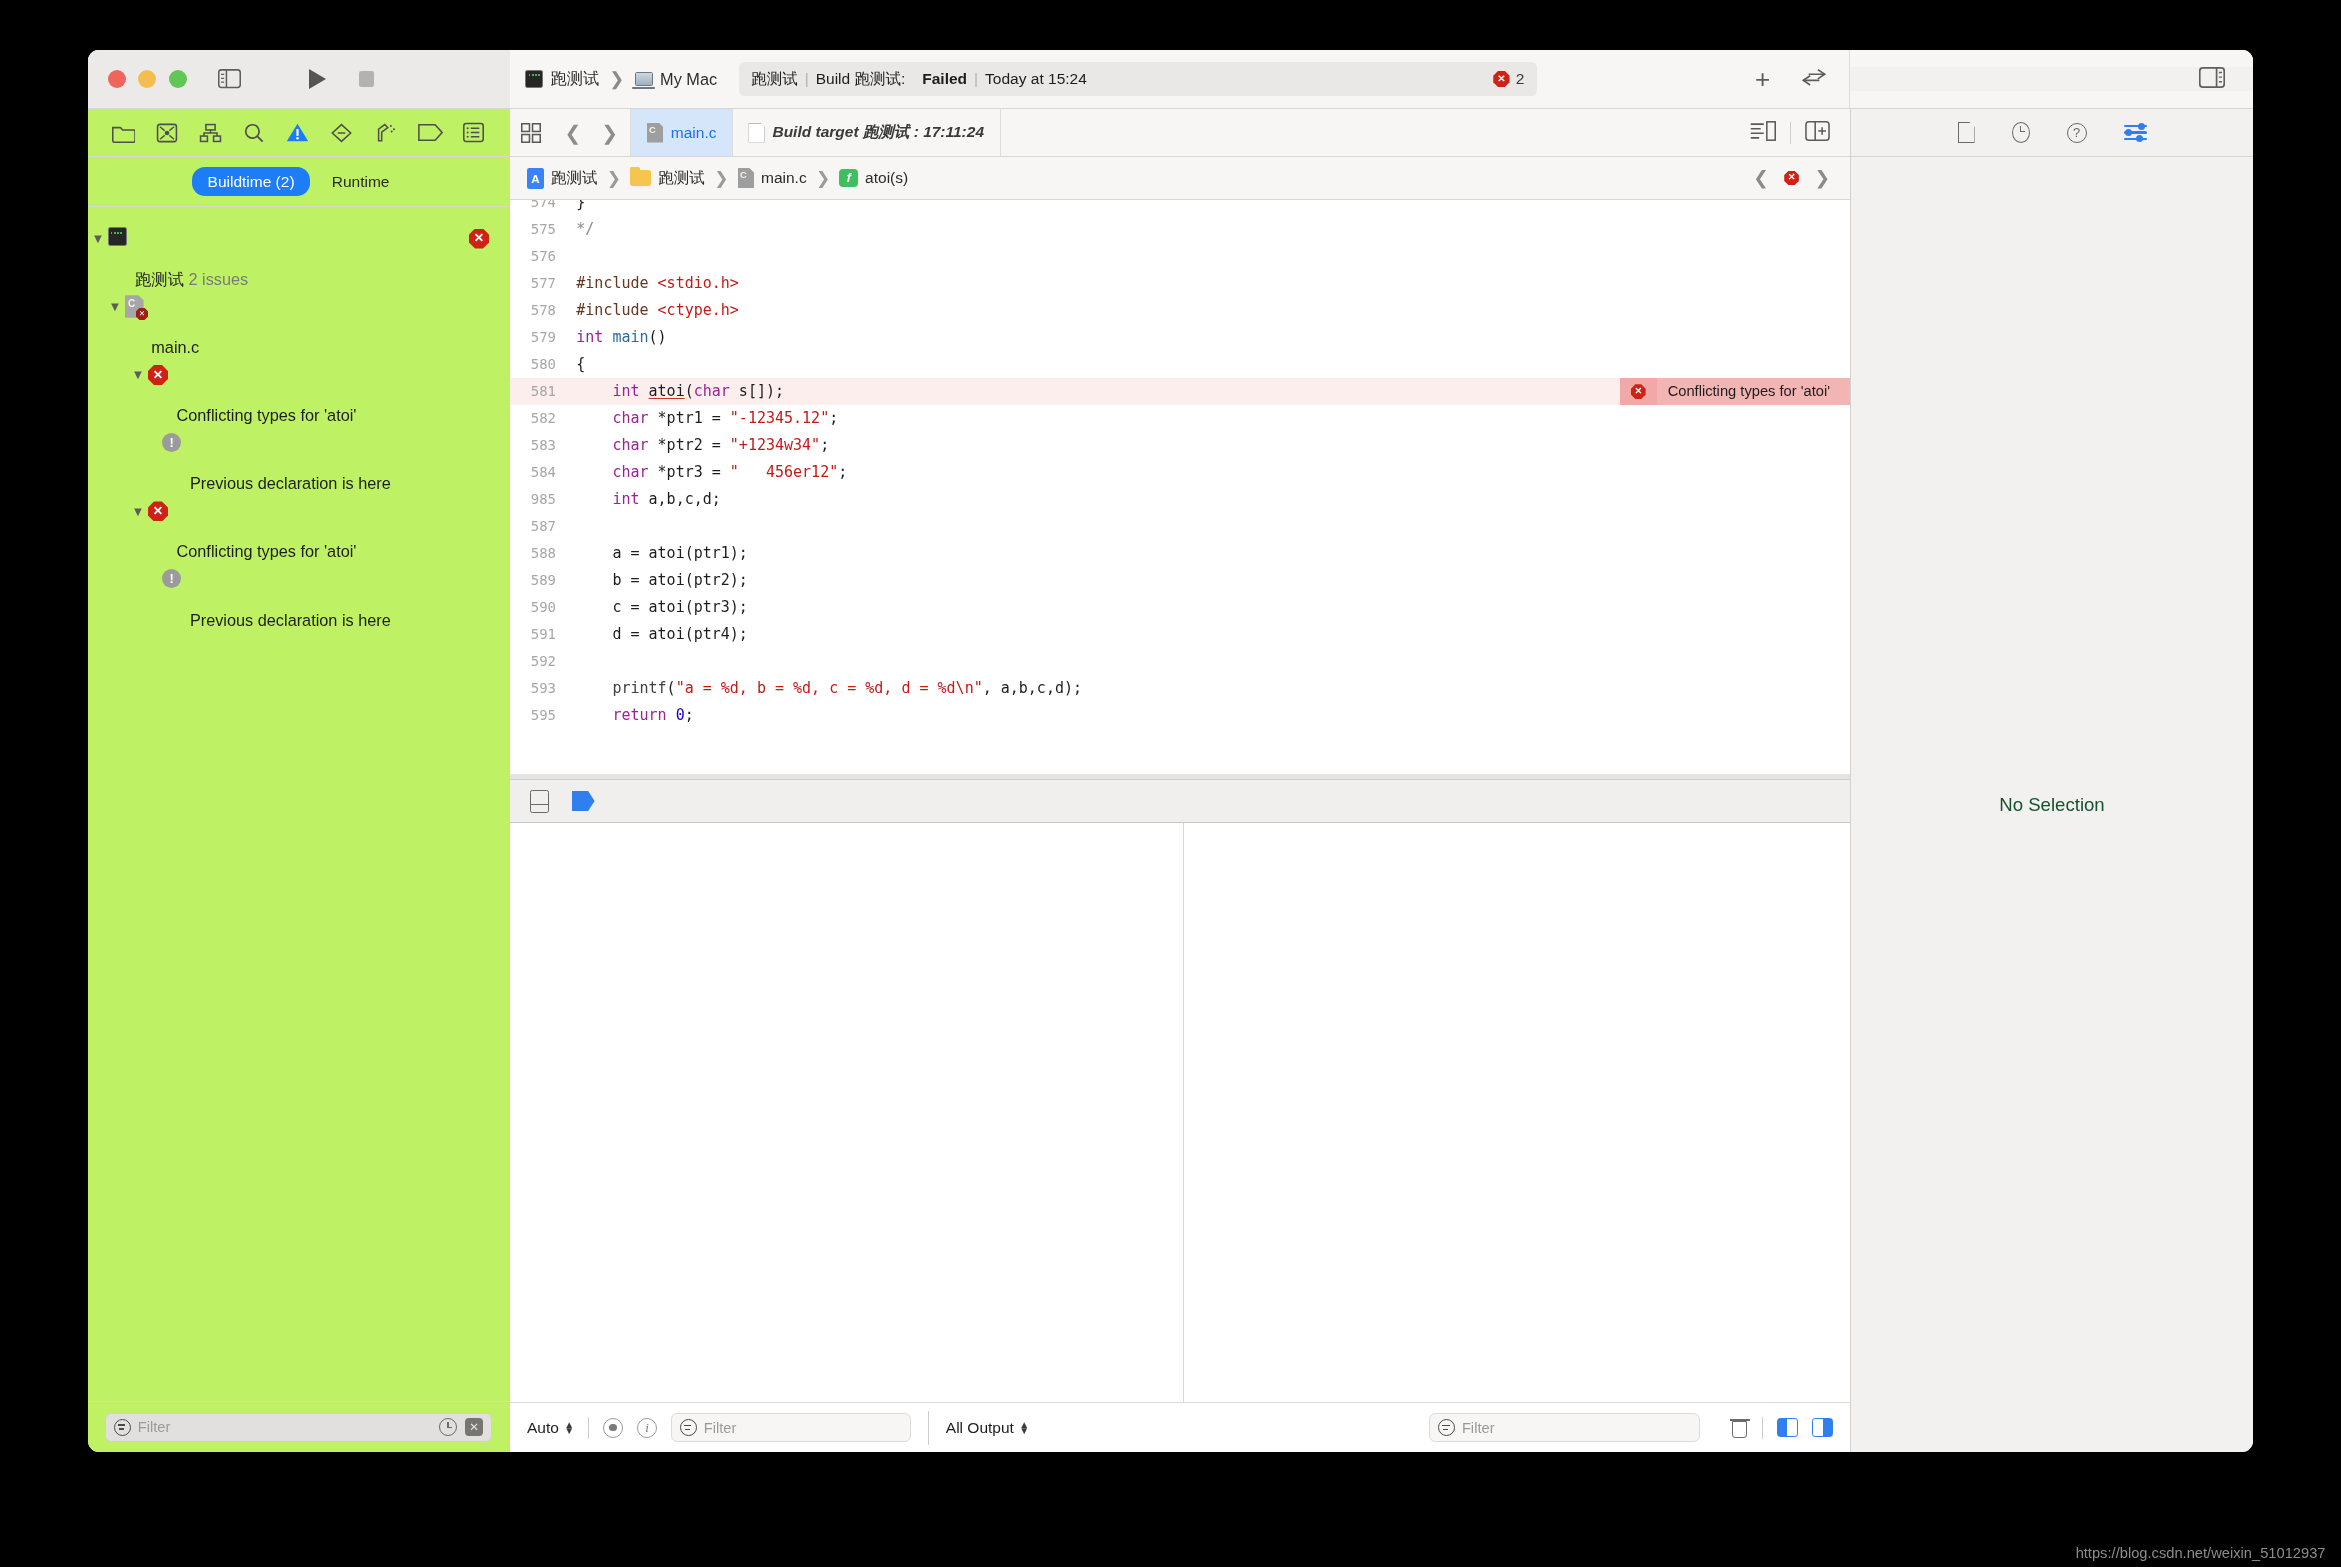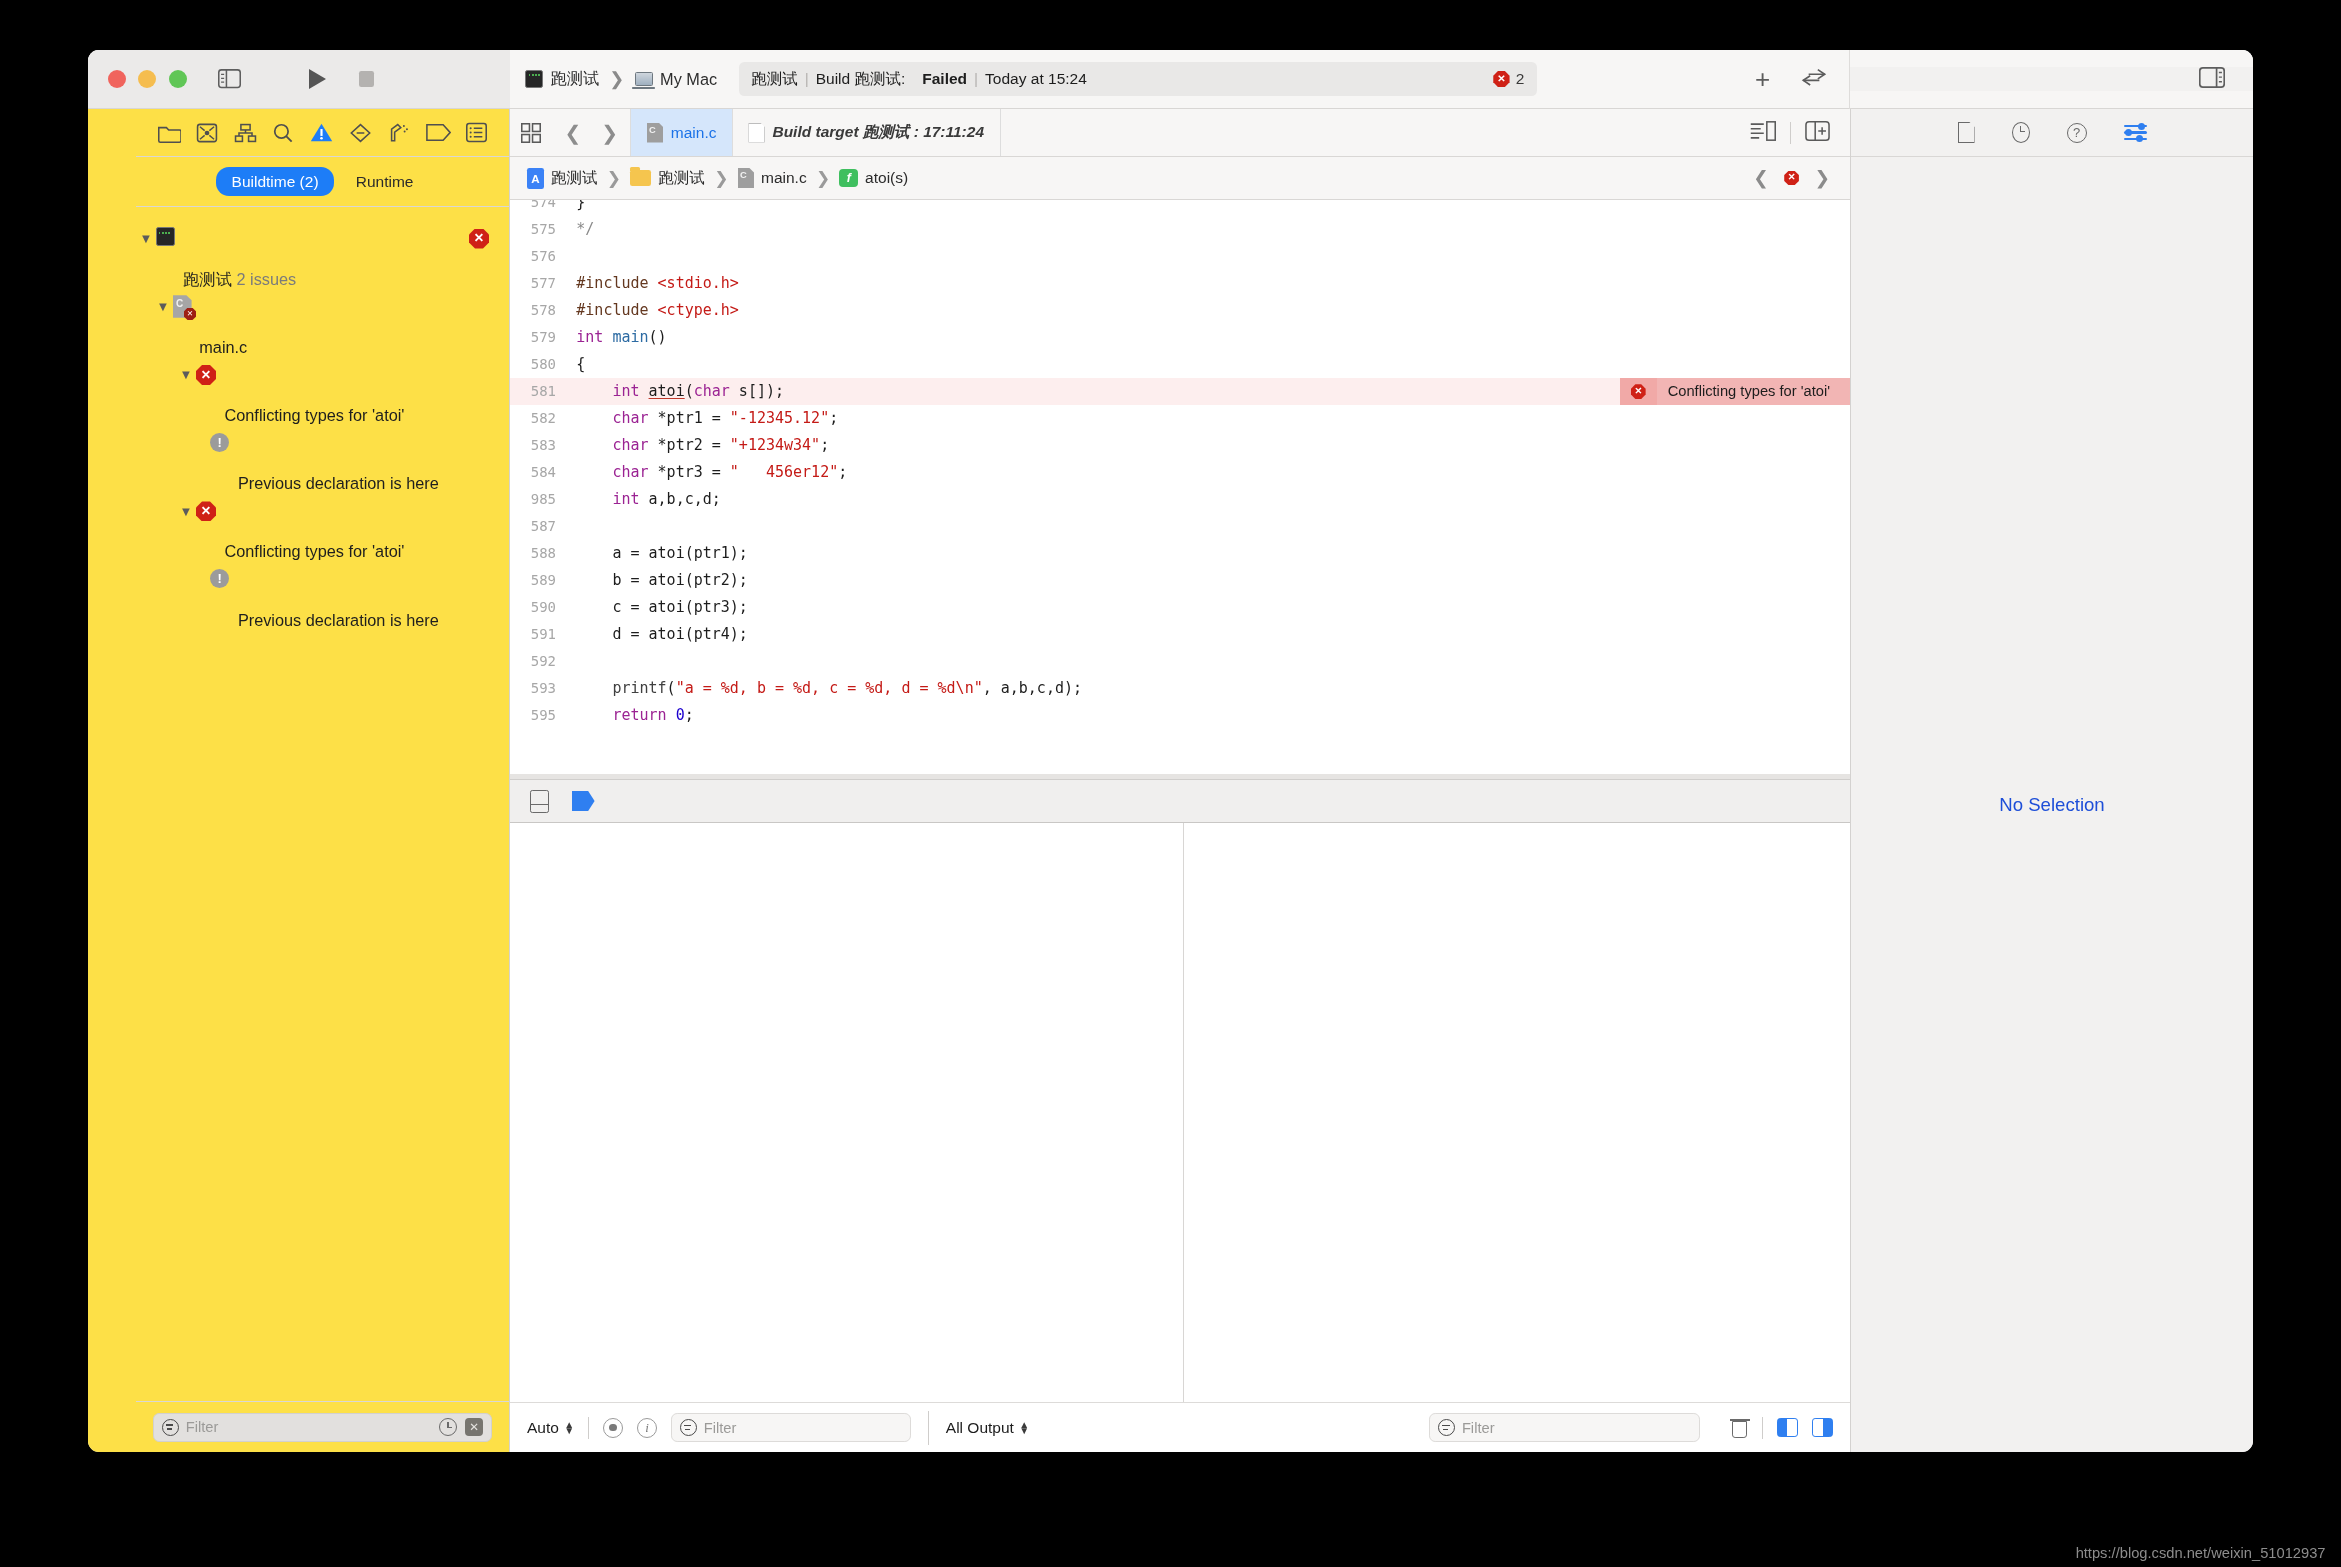--- a/index.html
+++ b/index.html
@@ -106,23 +106,23 @@
   .tb-actions { display: flex; align-items: center; gap: 31px; margin-left: auto; padding-right: 22px; }
   .tb-sep { width: 0.8px; height: 59px; background: #dedcda; }
   .tb-far { width: 403px; display: flex; align-items: center; justify-content: flex-end; padding-right: 28px; background:#f2f1f0; }
 
   
   .body { flex: 1; display: flex; min-height: 0; }
 
   
   .navigator {
     width: 422px; flex: 0 0 422px;
-    background: #fde047;
+    background: #bef264;
     border-right: 0.8px solid #d4d2d0;
-    display: flex; flex-direction: column; padding-left: 48px;
+    display: flex; flex-direction: column;
   }
   .nav-tabs {
     height: 48px; flex: 0 0 48px;
     display: flex; align-items: center; justify-content: space-around;
     padding: 0 14px;
     border-bottom: 0.8px solid #d9d7d5;
   }
   .nav-tabs svg { display: block; }
   .seg-row {
     height: 50px; flex: 0 0 50px;
@@ -367,21 +367,21 @@
     border-left: 0.8px solid #d4d2d0;
     display: flex; flex-direction: column;
   }
   .insp-tabs {
     height: 48px; flex: 0 0 48px;
     display: flex; align-items: center; justify-content: center; gap: 37px;
     border-bottom: 0.8px solid #d9d7d5;
   }
   .insp-body {
     flex: 1; display: flex; align-items: center; justify-content: center;
-    font-size: 18.6px; color: #1d4ed8;
+    font-size: 18.6px; color: #14532d;
   }
   .doc-ic {
     width: 17px; height: 21px; border: 1.5px solid #6a6a6a;
     clip-path: polygon(0 0, 70% 0, 100% 24%, 100% 100%, 0 100%);
   }
   .qmark {
     width: 20px; height: 20px; border-radius: 50%; border: 1.5px solid #6a6a6a;
     display:flex;align-items:center;justify-content:center;font-size:13px;color:#6a6a6a;
   }
   .sliders { display: flex; flex-direction: column; gap: 3.9px; }

